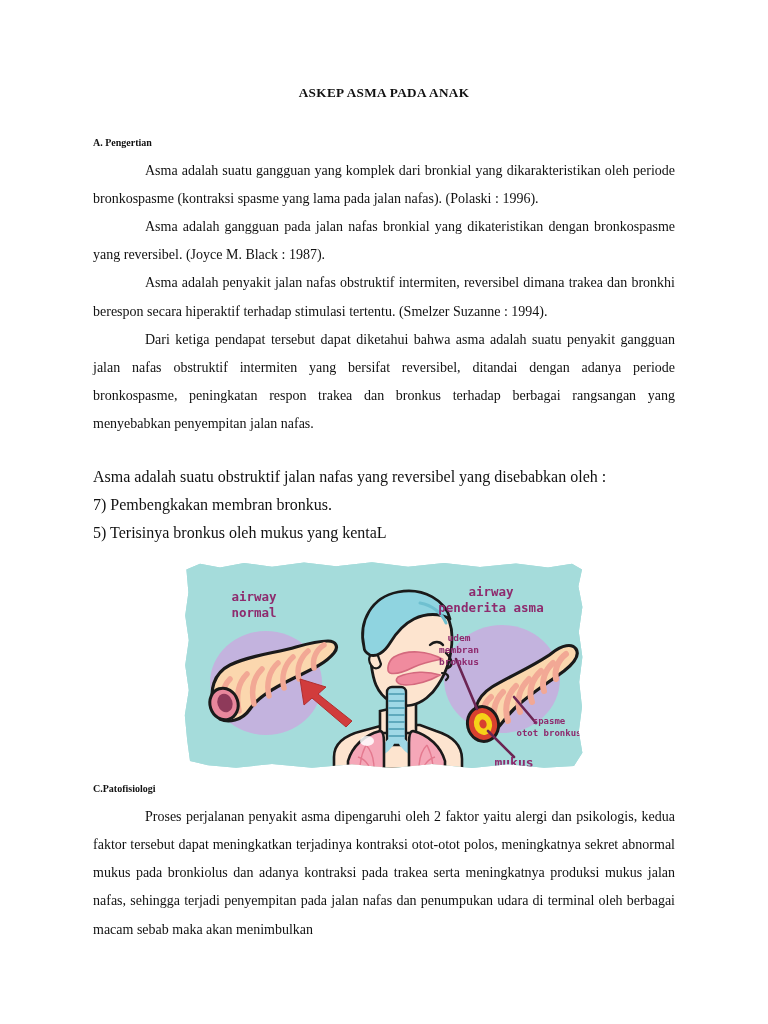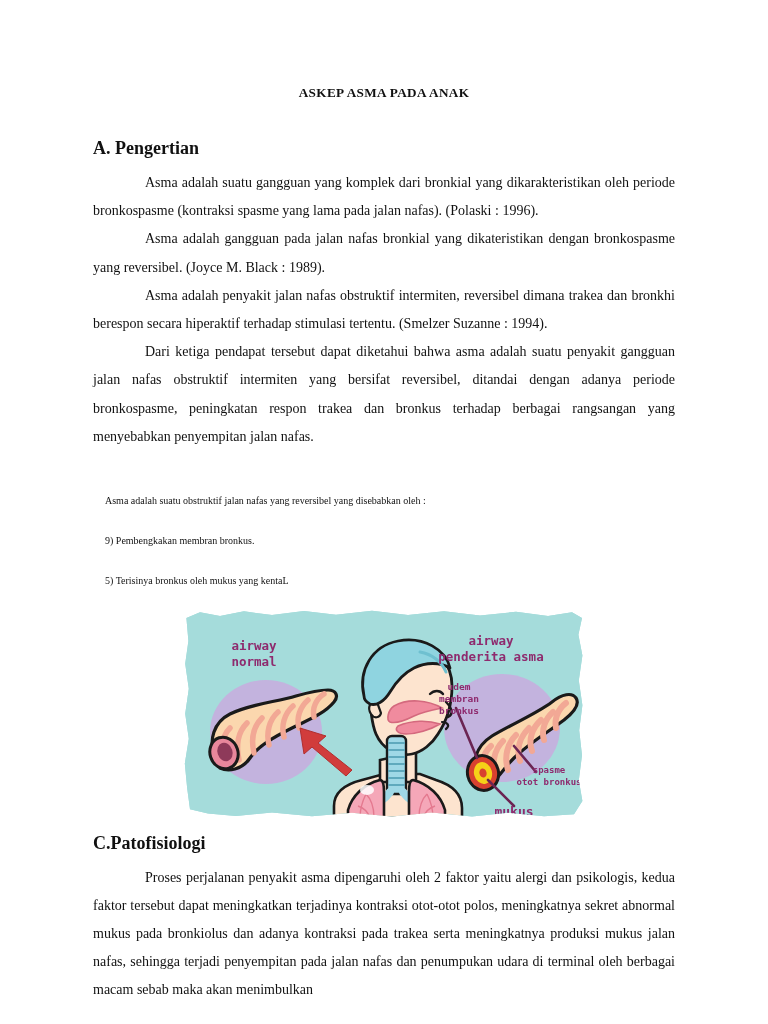--- a/index.html
+++ b/index.html
@@ -26,40 +26,40 @@
   .doc-title {
     text-align: center;
     font-weight: bold;
     font-size: 13.2px;
     letter-spacing: 0.35px;
     margin: 0 0 34px 0;
     line-height: 1.3;
   }
   .section-heading {
     font-weight: bold;
-    font-size: 18px;
+    font-size: 10px;
     margin: 0 0 6px 0;
     line-height: 1.55;
   }
   .para {
     font-size: 14px;
     line-height: 28.2px;
     text-align: justify;
     text-justify: inter-word;
     margin: 0;
     hyphens: none;
   }
   .para.indent {
     text-indent: 52px;
   }
   .list-line {
-    font-size: 10px;
+    font-size: 16px;
     line-height: 28.2px;
     text-align: left;
-    margin: 12px;
+    margin: 0;
   }
   .block-gap-b { height: 24px; }
   .block-gap-c { height: 12px; }
 
   
   .figure-wrap {
     margin: 14px 0 0 0;
     display: flex;
     justify-content: center;
   }
@@ -99,28 +99,28 @@
 </style>
 </head>
 <body>
 
 <div class="page">
 
   <div class="doc-title">ASKEP ASMA PADA ANAK</div>
 
   <div class="section-heading">A. Pengertian</div>
   <p class="para indent">Asma adalah suatu gangguan yang komplek dari bronkial yang dikarakteristikan oleh periode bronkospasme (kontraksi spasme yang lama pada jalan nafas). (Polaski : 1996).</p>
-  <p class="para indent">Asma adalah gangguan pada jalan nafas bronkial yang dikateristikan dengan bronkospasme yang reversibel. (Joyce M. Black : 1989).</p>
+  <p class="para indent">Asma adalah gangguan pada jalan nafas bronkial yang dikateristikan dengan bronkospasme yang reversibel. (Joyce M. Black : 1987).</p>
   <p class="para indent">Asma adalah penyakit jalan nafas obstruktif intermiten, reversibel dimana trakea dan bronkhi berespon secara hiperaktif terhadap stimulasi tertentu. (Smelzer Suzanne : 1994).</p>
   <p class="para indent">Dari ketiga pendapat tersebut dapat diketahui bahwa asma adalah suatu penyakit gangguan jalan nafas obstruktif intermiten yang bersifat reversibel, ditandai dengan adanya periode bronkospasme, peningkatan respon trakea dan bronkus terhadap berbagai rangsangan yang menyebabkan penyempitan jalan nafas.</p>
 
   <div class="block-gap-b"></div>
 
   <p class="list-line">Asma adalah suatu obstruktif jalan nafas yang reversibel yang disebabkan oleh :</p>
-  <p class="list-line">9) Pembengkakan membran bronkus.</p>
+  <p class="list-line">7) Pembengkakan membran bronkus.</p>
   <p class="list-line">5) Terisinya bronkus oleh mukus yang kentaL</p>
 
   <div class="figure-wrap">
     <div class="illus">
       <svg viewBox="0 0 400 208" xmlns="http://www.w3.org/2000/svg">
 
         <rect x="0" y="0" width="400" height="208" fill="#a5dcdb"></rect>
 
         <ellipse cx="82" cy="122" rx="56" ry="52" fill="#c3b3de"></ellipse>
         <ellipse cx="318" cy="118" rx="58" ry="54" fill="#c3b3de"></ellipse>

